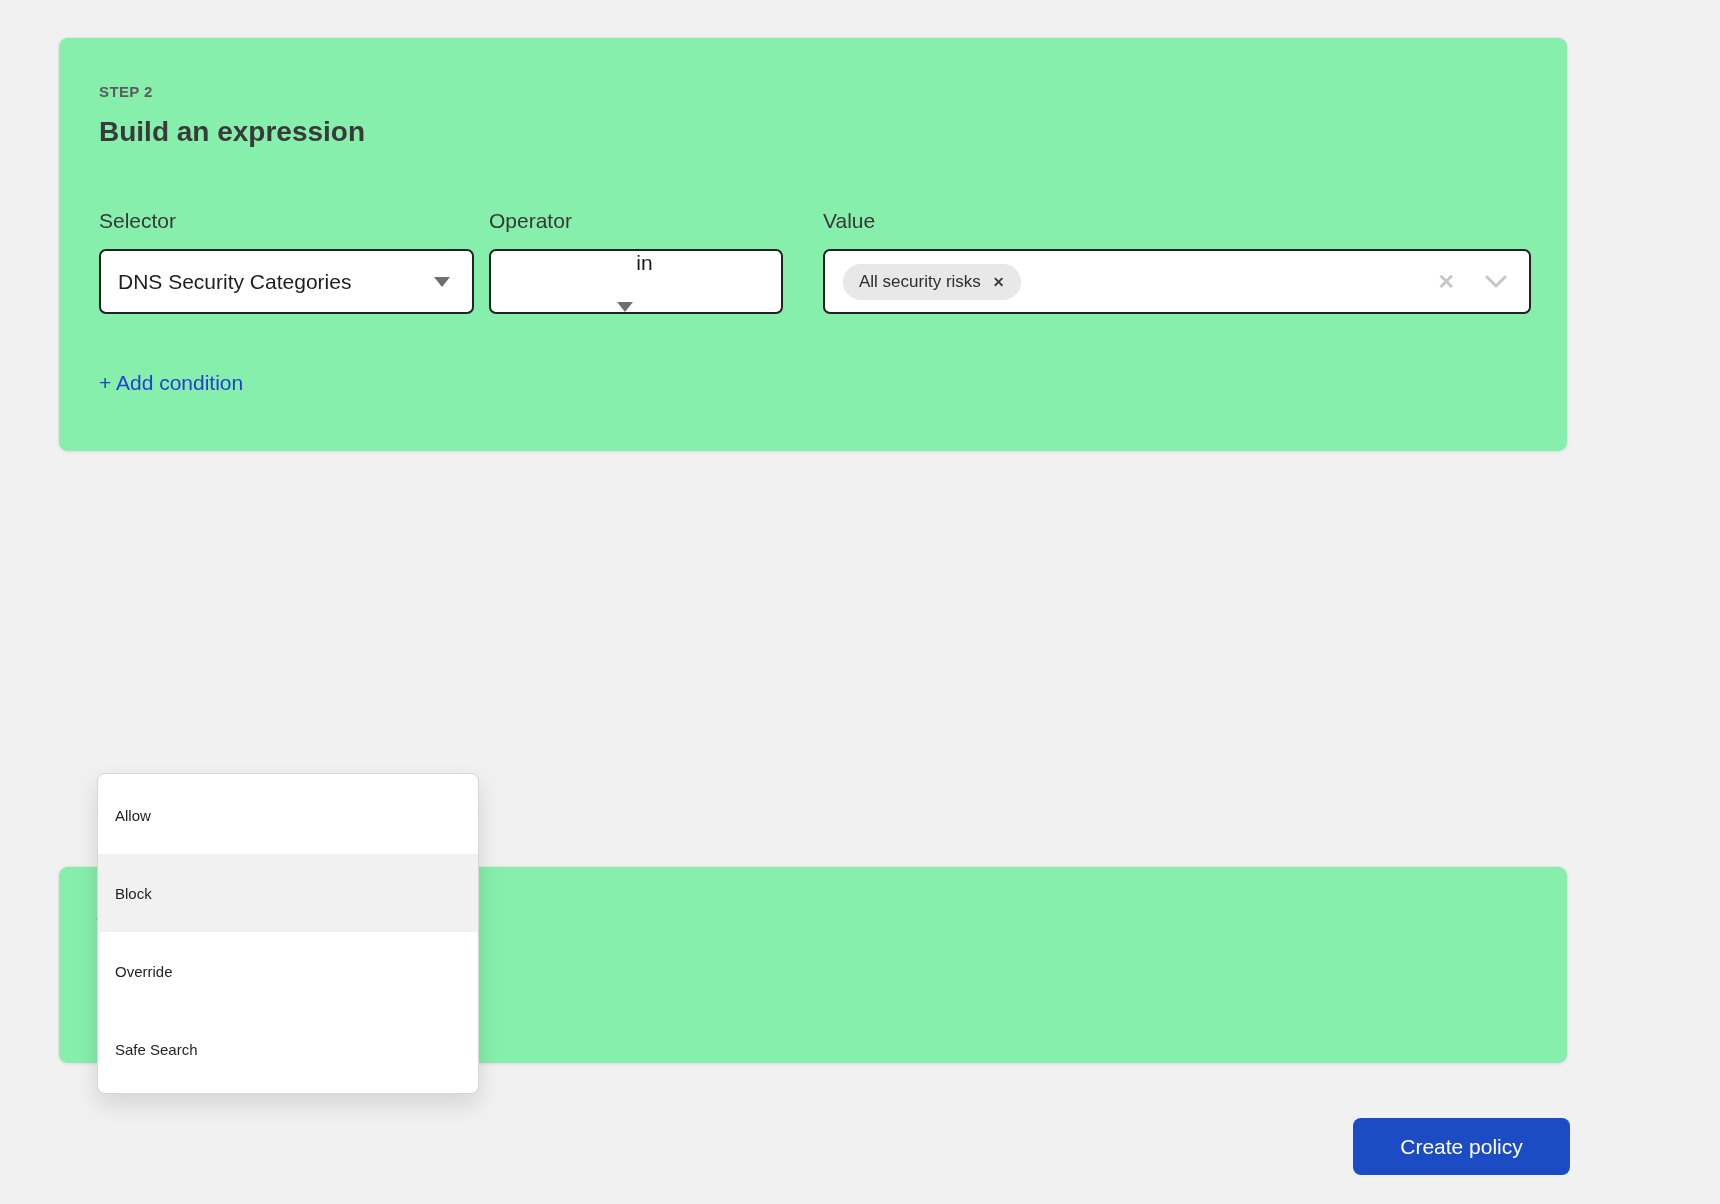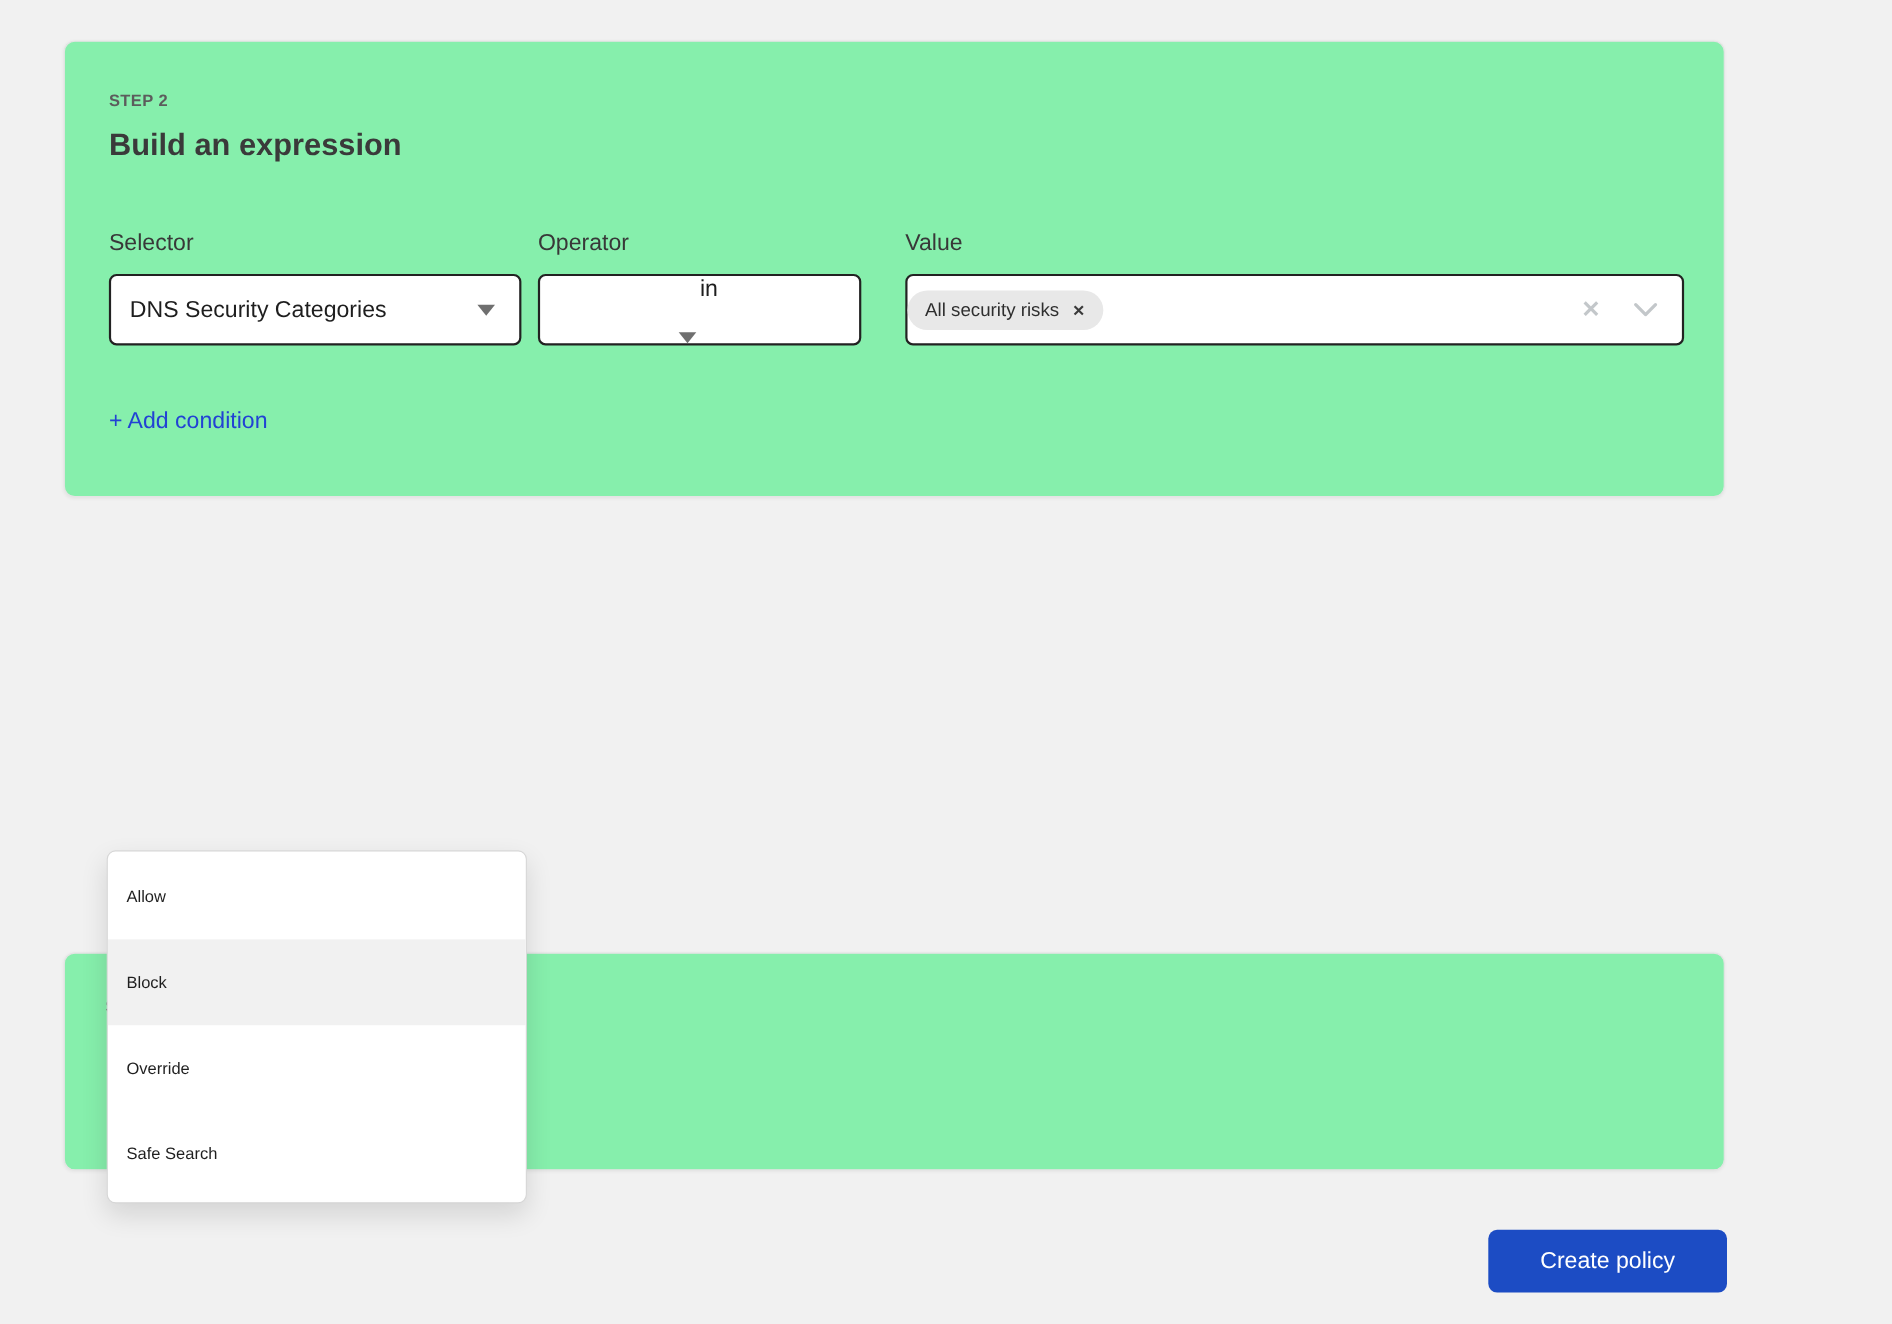--- a/index.html
+++ b/index.html
@@ -44,21 +44,21 @@
     border-left:8px solid transparent; border-right:8px solid transparent;
     border-top:10px solid #6f6f6f;
   }
   .caret-up {
     width:0; height:0; margin-right:22px;
     border-left:8px solid transparent; border-right:8px solid transparent;
     border-bottom:10px solid #141414;
   }
 
   
-  .multiselect { }
+  .multiselect { padding-left:18px; }
   .tag {
     display:inline-flex; align-items:center; gap:12px;
     background:#e8e8e8; border-radius:999px;
     padding:8px 16px; font-size:17px; color:#2e2e2e; white-space:nowrap;
   }
   .tag-x { font-size:14px; font-weight:bold; color:#3a3a3a; cursor:pointer; line-height:1; }
   .ms-spacer { flex:1; }
   .clear-x {
     font-size:21px; font-weight:bold; color:#c3c7ca; cursor:pointer;
     margin-right:30px; line-height:1;

